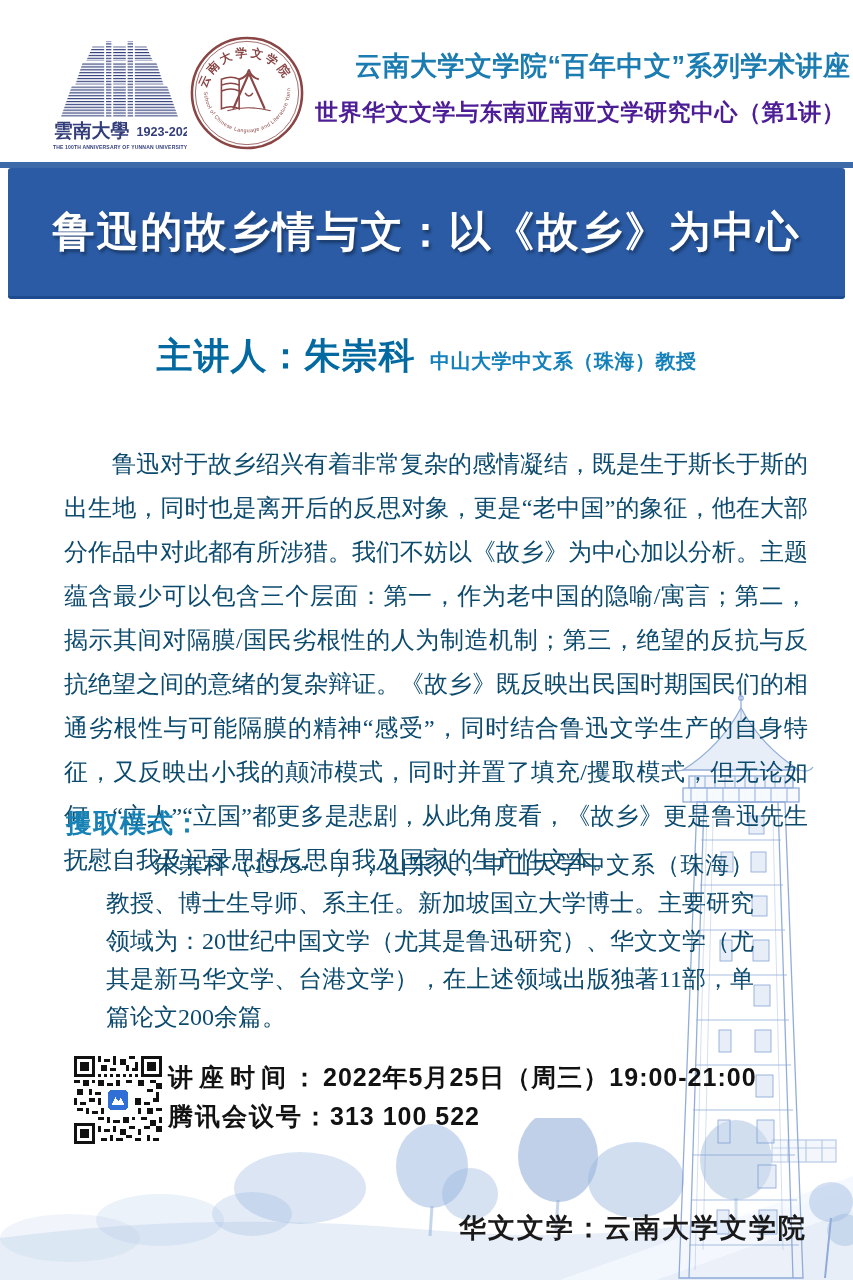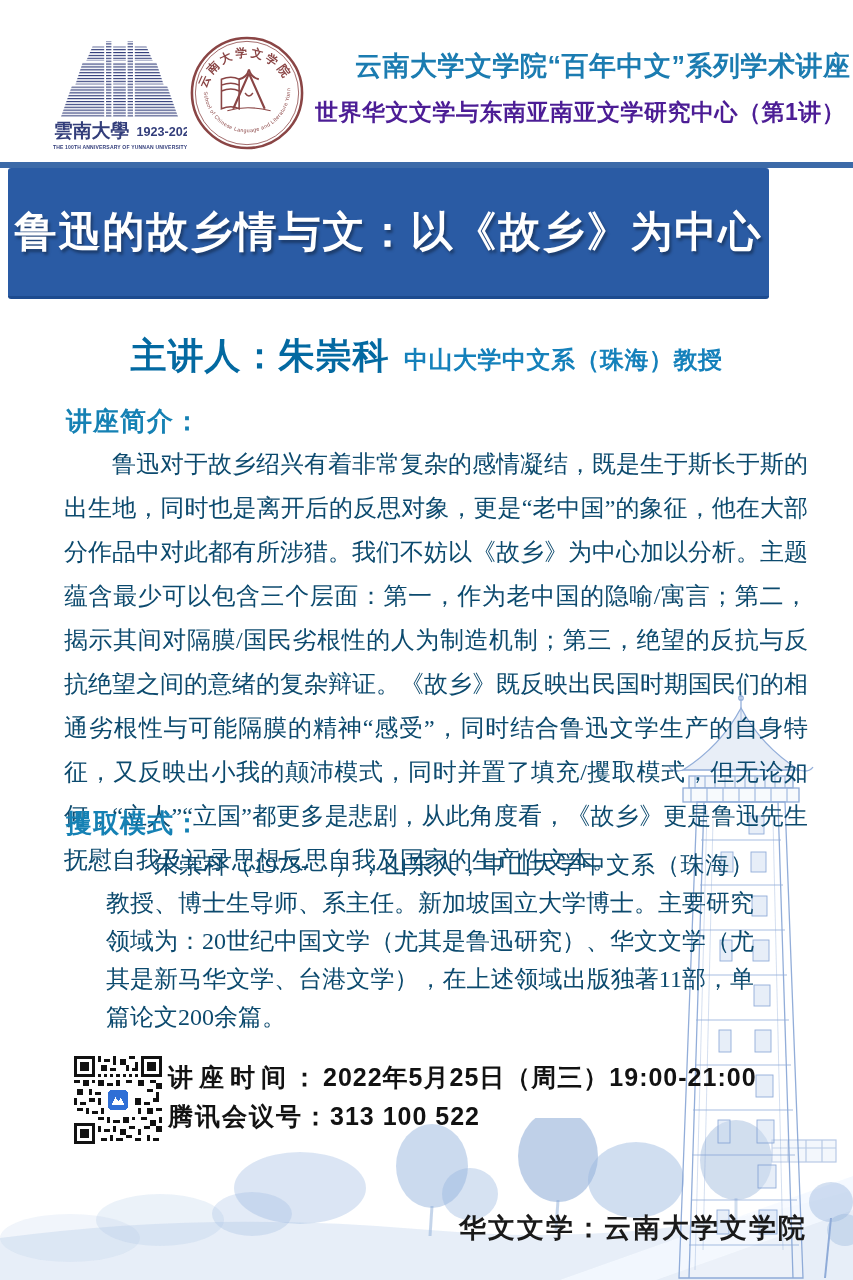--- a/index.html
+++ b/index.html
@@ -17,35 +17,35 @@
     color:#1b7cb1;font-size:27px;font-weight:bold;letter-spacing:.5px;
     line-height:40px;white-space:nowrap;margin-left:40px;
   }
   .series-line2{
     color:#4c1d95;font-size:23px;font-weight:bold;letter-spacing:.5px;
     line-height:34px;margin-top:9px;white-space:nowrap;
   }
   
   .header-divider{position:absolute;left:0;top:162px;width:853px;height:6px;background:#3c6aa8;z-index:3;}
   .banner{
-    position:absolute;left:8px;top:168px;width:761px;height:128px;
+    position:absolute;left:8px;top:168px;width:837px;height:128px;
     background:#2a5ba4;border-bottom:3px solid #1d4b8f;border-radius:3px;
     display:flex;align-items:center;justify-content:center;z-index:3;
   }
   .banner-title{
     color:#ffffff;font-size:42px;font-weight:bold;letter-spacing:2px;
     text-shadow:2px 3px 3px rgba(0,0,0,.35);white-space:nowrap;
   }
   
   .speaker-line{position:absolute;left:0;top:332px;width:853px;text-align:center;white-space:nowrap;z-index:3;}
   .speaker-name{
     color:#0369a1;font-size:36px;font-weight:bold;letter-spacing:1px;
     font-family:"Liberation Serif","DejaVu Serif",serif;
   }
-  .speaker-affil{color:#1581bb;font-size:24px;font-weight:bold;margin-left:10px;letter-spacing:.5px;}
+  .speaker-affil{color:#1581bb;font-size:20px;font-weight:bold;margin-left:10px;letter-spacing:.5px;}
   
   .section-heading{
     position:absolute;left:66px;color:#1581b4;font-size:26px;font-weight:bold;
     letter-spacing:1px;z-index:3;white-space:nowrap;
   }
   .heading-intro{top:404px;}
   .heading-bio{top:806px;}
   .para{
     position:absolute;color:#0c4a6e;text-align:justify;text-indent:2em;
     font-family:"Liberation Serif","DejaVu Serif",serif;z-index:3;
@@ -227,21 +227,20 @@
 
   <div class="banner">
     <div class="banner-title">鲁迅的故乡情与文：以《故乡》为中心</div>
   </div>
 
   <div class="speaker-line">
     <span class="speaker-name">主讲人：朱崇科</span>
     <span class="speaker-affil">中山大学中文系（珠海）教授</span>
   </div>
 
-  <div class="section-heading heading-intro">讲座简介：</div>
   <div class="para para-intro">鲁迅对于故乡绍兴有着非常复杂的感情凝结，既是生于斯长于斯的出生地，同时也是离开后的反思对象，更是“老中国”的象征，他在大部分作品中对此都有所涉猎。我们不妨以《故乡》为中心加以分析。主题蕴含最少可以包含三个层面：第一，作为老中国的隐喻/寓言；第二，揭示其间对隔膜/国民劣根性的人为制造机制；第三，绝望的反抗与反抗绝望之间的意绪的复杂辩证。《故乡》既反映出民国时期国民们的相通劣根性与可能隔膜的精神“感受”，同时结合鲁迅文学生产的自身特征，又反映出小我的颠沛模式，同时并置了填充/攫取模式，但无论如何，“立人”“立国”都更多是悲剧，从此角度看，《故乡》更是鲁迅先生抚慰自我及记录思想反思自我及国家的生产性文本。</div>
 
   <div class="section-heading heading-bio">攫取模式：</div>
   <div class="para para-bio">朱崇科（1975-　），山东人，中山大学中文系（珠海）教授、博士生导师、系主任。新加坡国立大学博士。主要研究领域为：20世纪中国文学（尤其是鲁迅研究）、华文文学（尤其是新马华文学、台港文学），在上述领域出版独著11部，单篇论文200余篇。</div>
 
   <svg class="qr" viewBox="0 0 29 29" shape-rendering="crispEdges" aria-hidden="true">
     <rect width="29" height="29" fill="#ffffff"></rect>
     <g fill="#111111">
       <rect x="0" y="0" width="7" height="7"></rect>
         <rect x="22" y="0" width="7" height="7"></rect>

